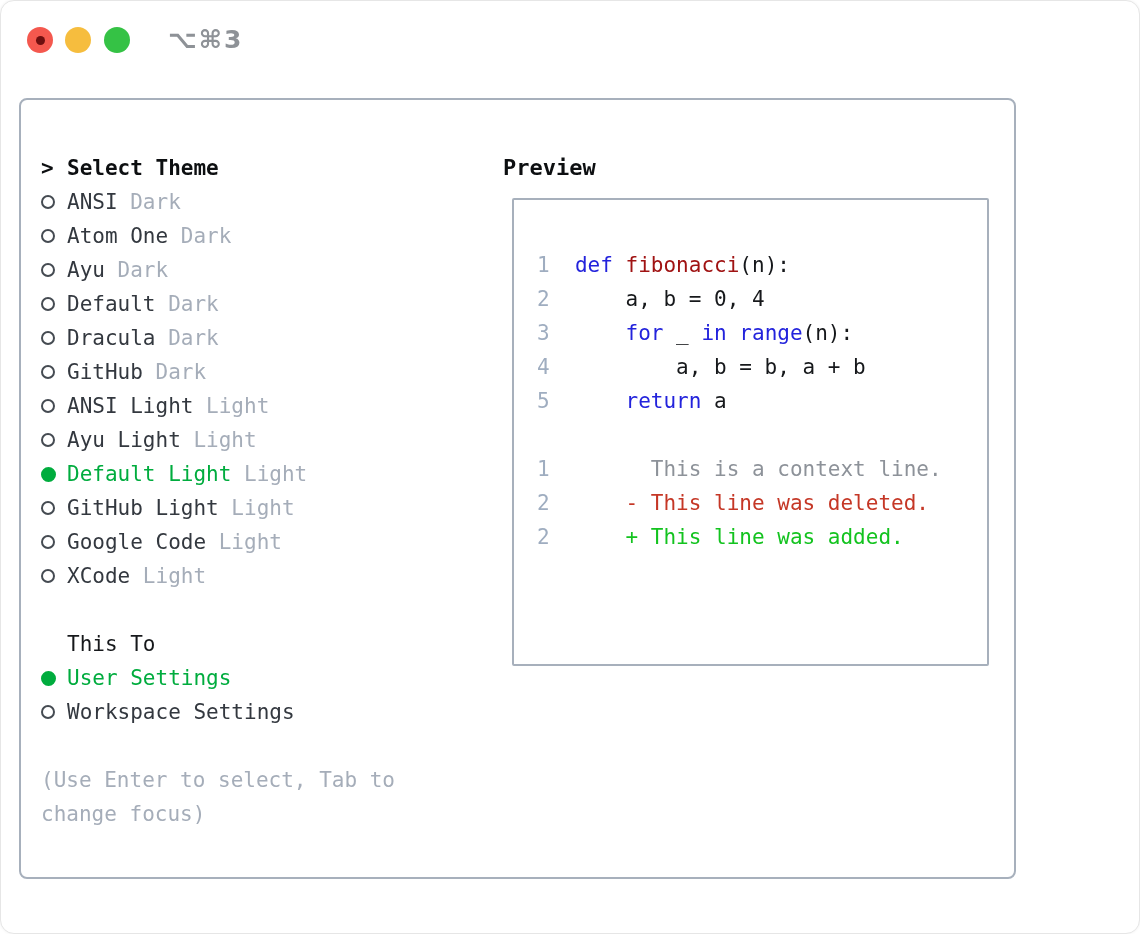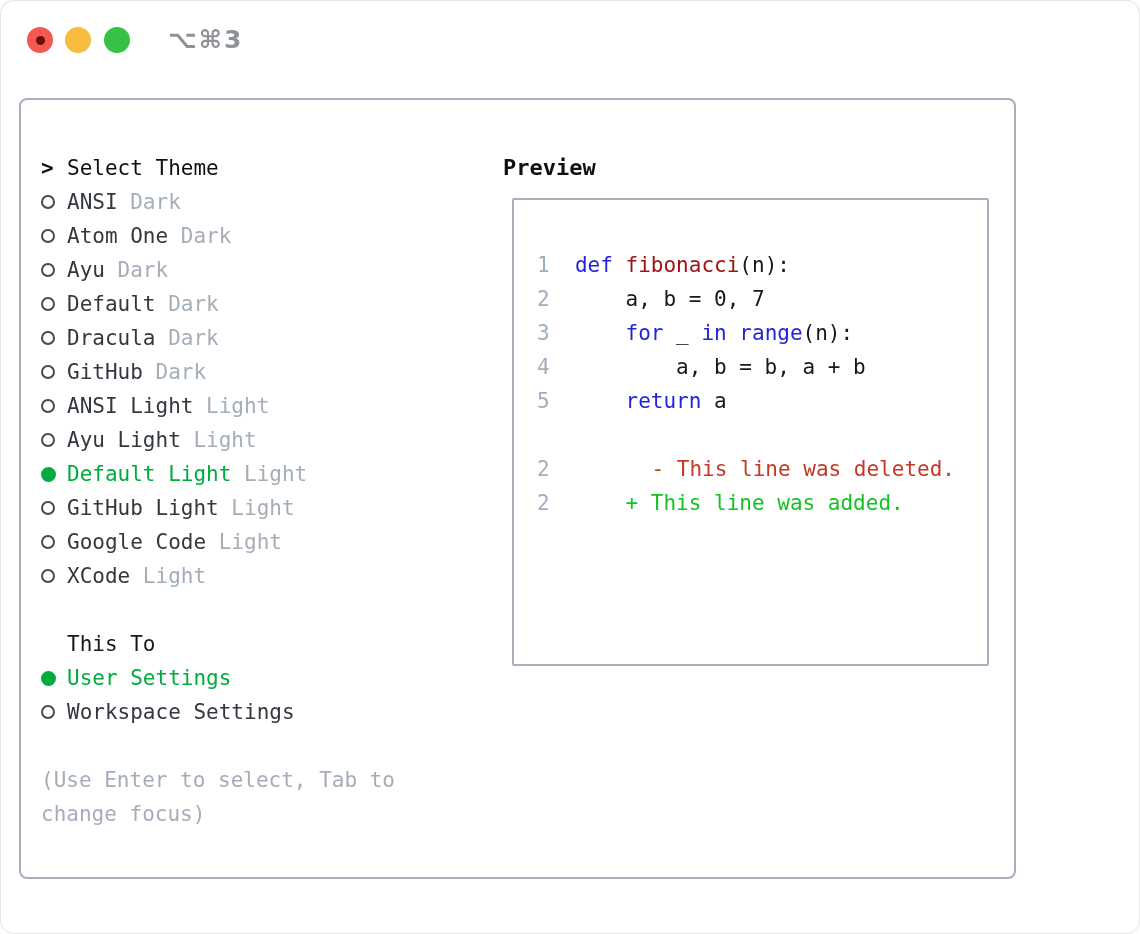--- a/index.html
+++ b/index.html
@@ -30,21 +30,21 @@
   
   .panel{
     position:absolute;left:18px;top:97px;width:997px;height:781px;
     background:#fff;border:2px solid var(--border-gray);border-radius:8px;
   }
   
   .left-col{position:absolute;left:20px;top:51px;width:440px;font-size:21px;color:var(--text-dark);}
   .row{display:flex;align-items:center;height:34px;white-space:pre;}
   .marker{width:26px;display:flex;align-items:center;flex:0 0 26px;}
   .prefix{font-weight:700;color:#0d0f11;}
-  .header-label{font-weight:400;color:#0d0f11;}
+  .header-label{font-weight:700;color:#0d0f11;}
   .subheader{color:#16181b;}
   .radio{width:14px;height:14px;border:2px solid #454b52;border-radius:50%;}
   .radio.sel{width:15px;height:15px;background:var(--accent-green);border-color:var(--accent-green);}
   .t-name{color:var(--text-dark);}
   .t-name.sel{color:var(--accent-green);}
   .t-variant{color:var(--muted-gray);}
   .apply-to{margin-top:34px;}
   .hint{margin-top:34px;width:412px;line-height:34px;color:var(--muted-gray);white-space:normal;}
   
   .preview-header{
@@ -55,21 +55,21 @@
     position:absolute;left:491px;top:98px;width:477px;height:468px;
     border:2px solid var(--border-gray);border-radius:2px;background:#fff;
     padding:48px 0 0 23px;overflow:hidden;
   }
   .code-line{white-space:pre;font-size:21px;line-height:34px;color:#16181b;}
   .lineno{color:var(--lineno-gray);}
   .keyword{color:var(--keyword-blue);}
   .function{color:var(--function-red);}
   .plain{color:#16181b;}
   .ctx{color:var(--context-gray);}
-  .del{color:var(--deleted-red);margin-left:26px;}
+  .del{color:var(--deleted-red);}
   .add{color:var(--added-green);}
   #diff-block{margin-top:34px;}
 </style>
 </head>
 <body>
 
 <div class="window">
   <span class="light red">
       <span class="dot"></span>
     </span>
@@ -111,25 +111,26 @@
           </div>
       </div>
 
       <div class="hint">(Use Enter to select, Tab to change focus)</div>
     </div>
 
     <div class="preview-header">Preview</div>
     <div class="preview-box">
       <div id="code-block">
           <div class="code-line"><span class="lineno">1</span>  <span class="keyword">def</span><span class="plain"> </span><span class="function">fibonacci</span><span class="plain">(n):</span></div>
-          <div class="code-line"><span class="lineno">2</span>  <span class="plain">    a, b = 0, 7</span></div>
+          <div class="code-line"><span class="lineno">2</span>  <span class="plain">    a, b = 0, 4</span></div>
           <div class="code-line"><span class="lineno">3</span>  <span class="plain">    </span><span class="keyword">for</span><span class="plain"> _ </span><span class="keyword">in</span><span class="plain"> </span><span class="keyword">range</span><span class="plain">(n):</span></div>
           <div class="code-line"><span class="lineno">4</span>  <span class="plain">        a, b = b, a + b</span></div>
           <div class="code-line"><span class="lineno">5</span>  <span class="plain">    </span><span class="keyword">return</span><span class="plain"> a</span></div>
         </div>
       <div id="diff-block">
+          <div class="code-line"><span class="lineno">1</span>      <span class="ctx">  This is a context line.</span></div>
           <div class="code-line"><span class="lineno">2</span>      <span class="del">- This line was deleted.</span></div>
           <div class="code-line"><span class="lineno">2</span>      <span class="add">+ This line was added.</span></div>
         </div>
     </div>
 
   </div>
 </div>
 
 </body></html>

